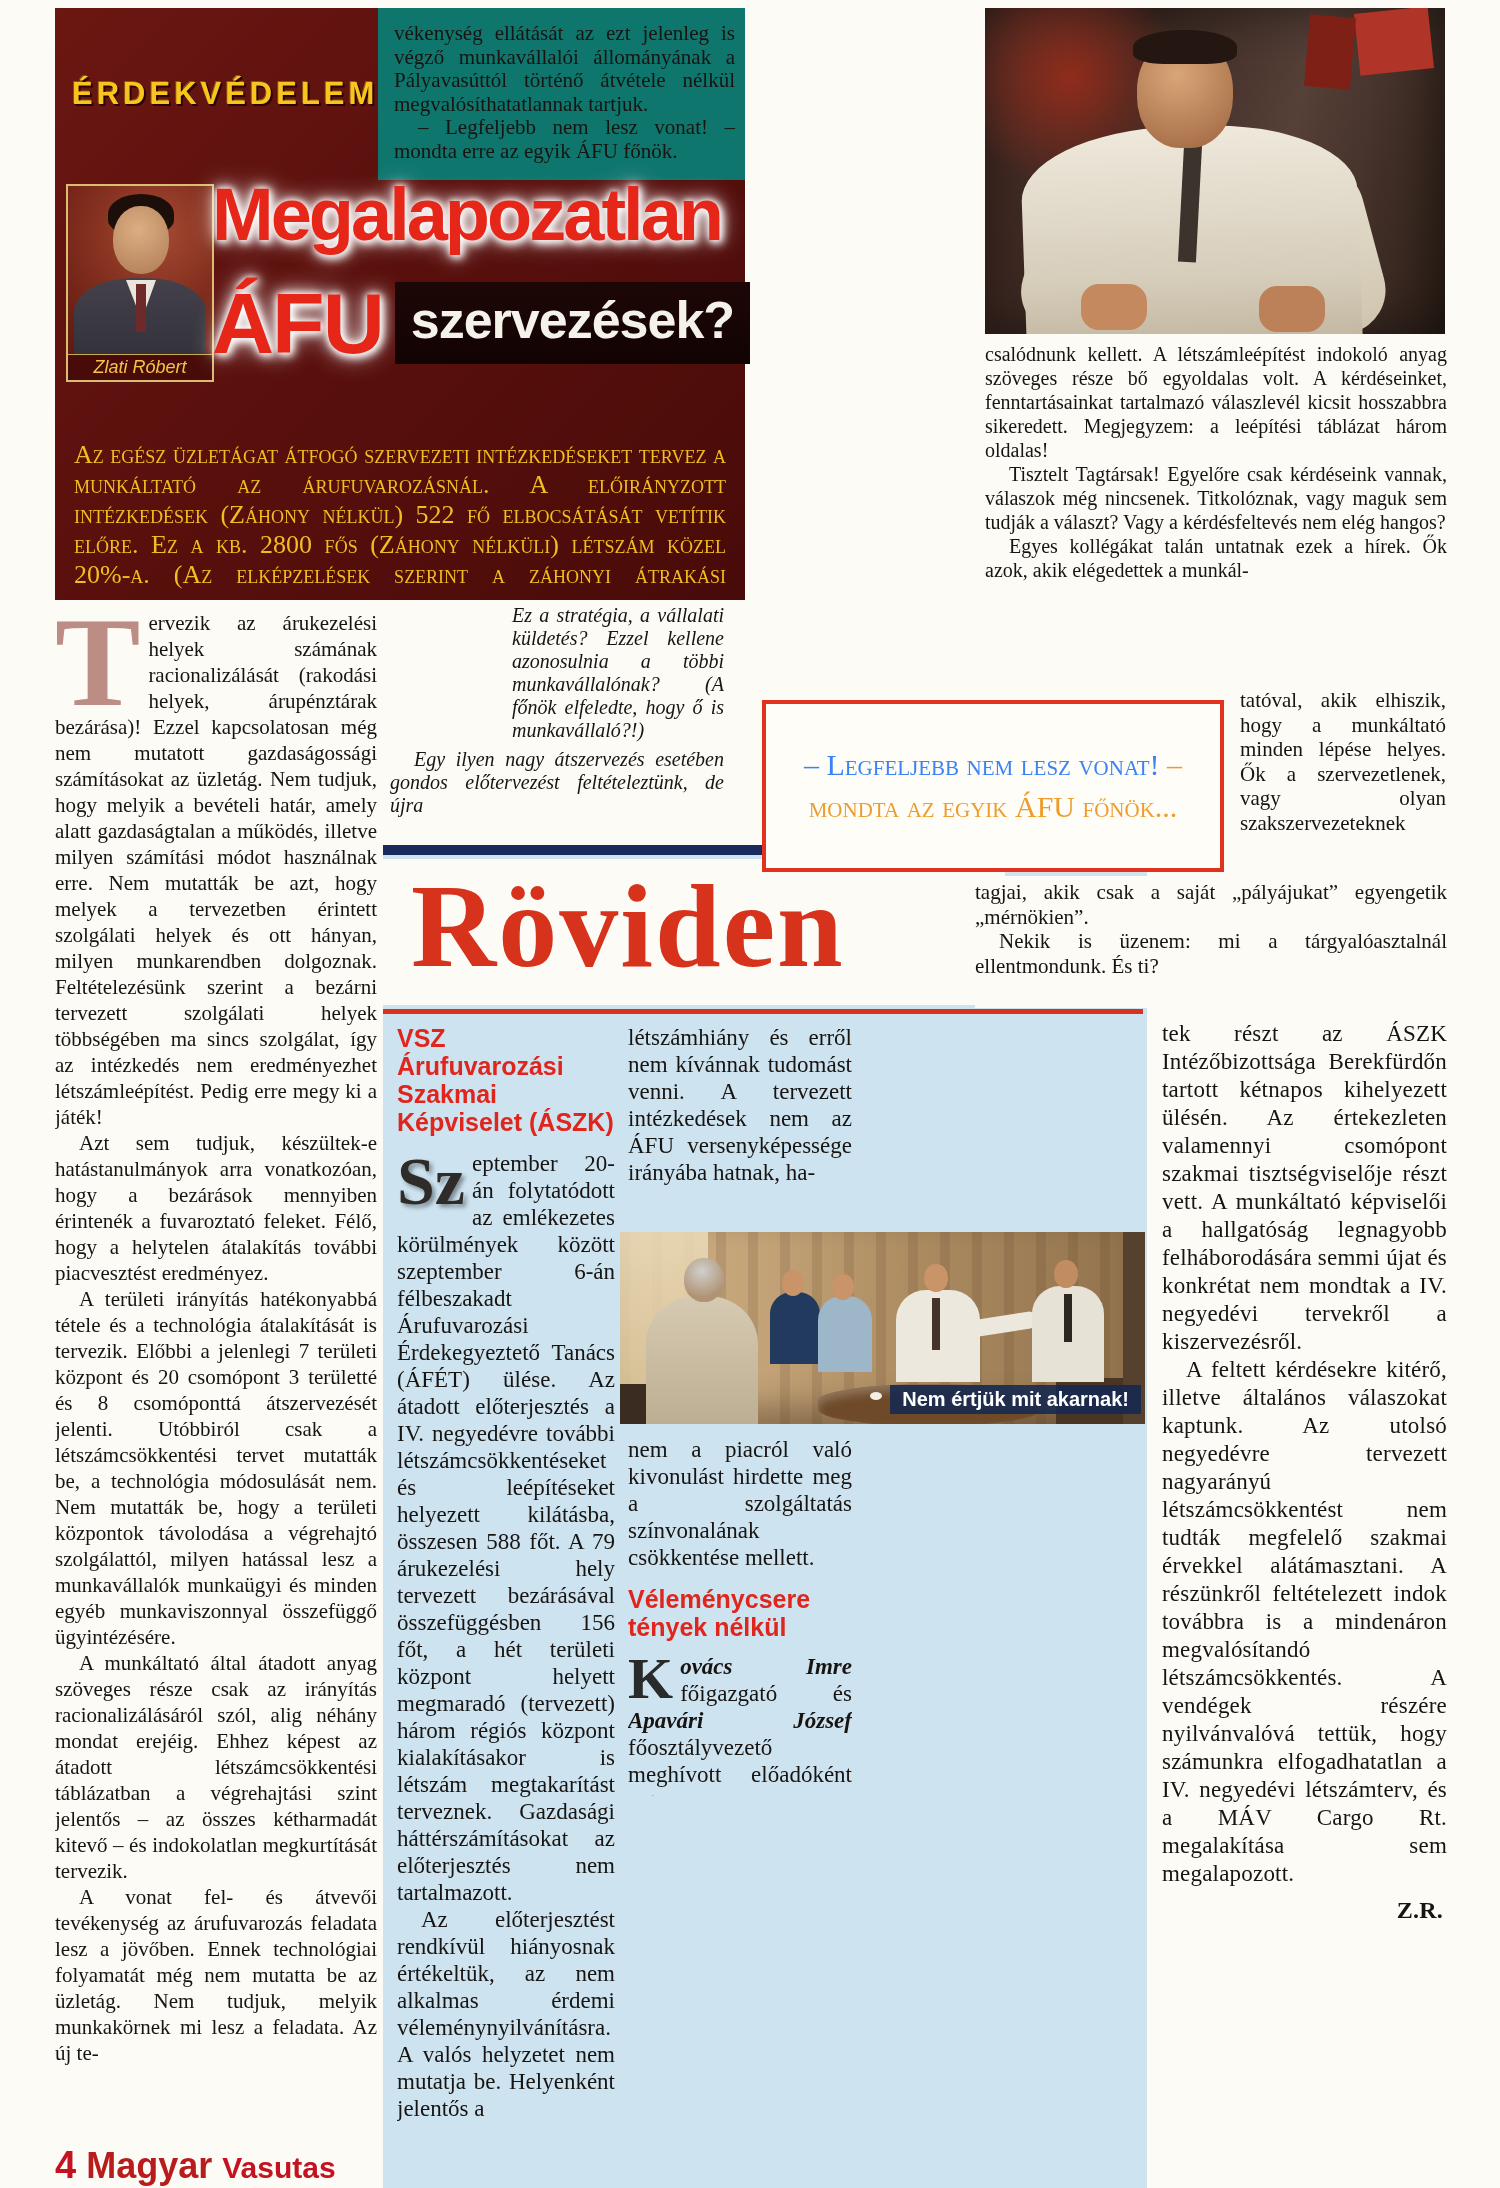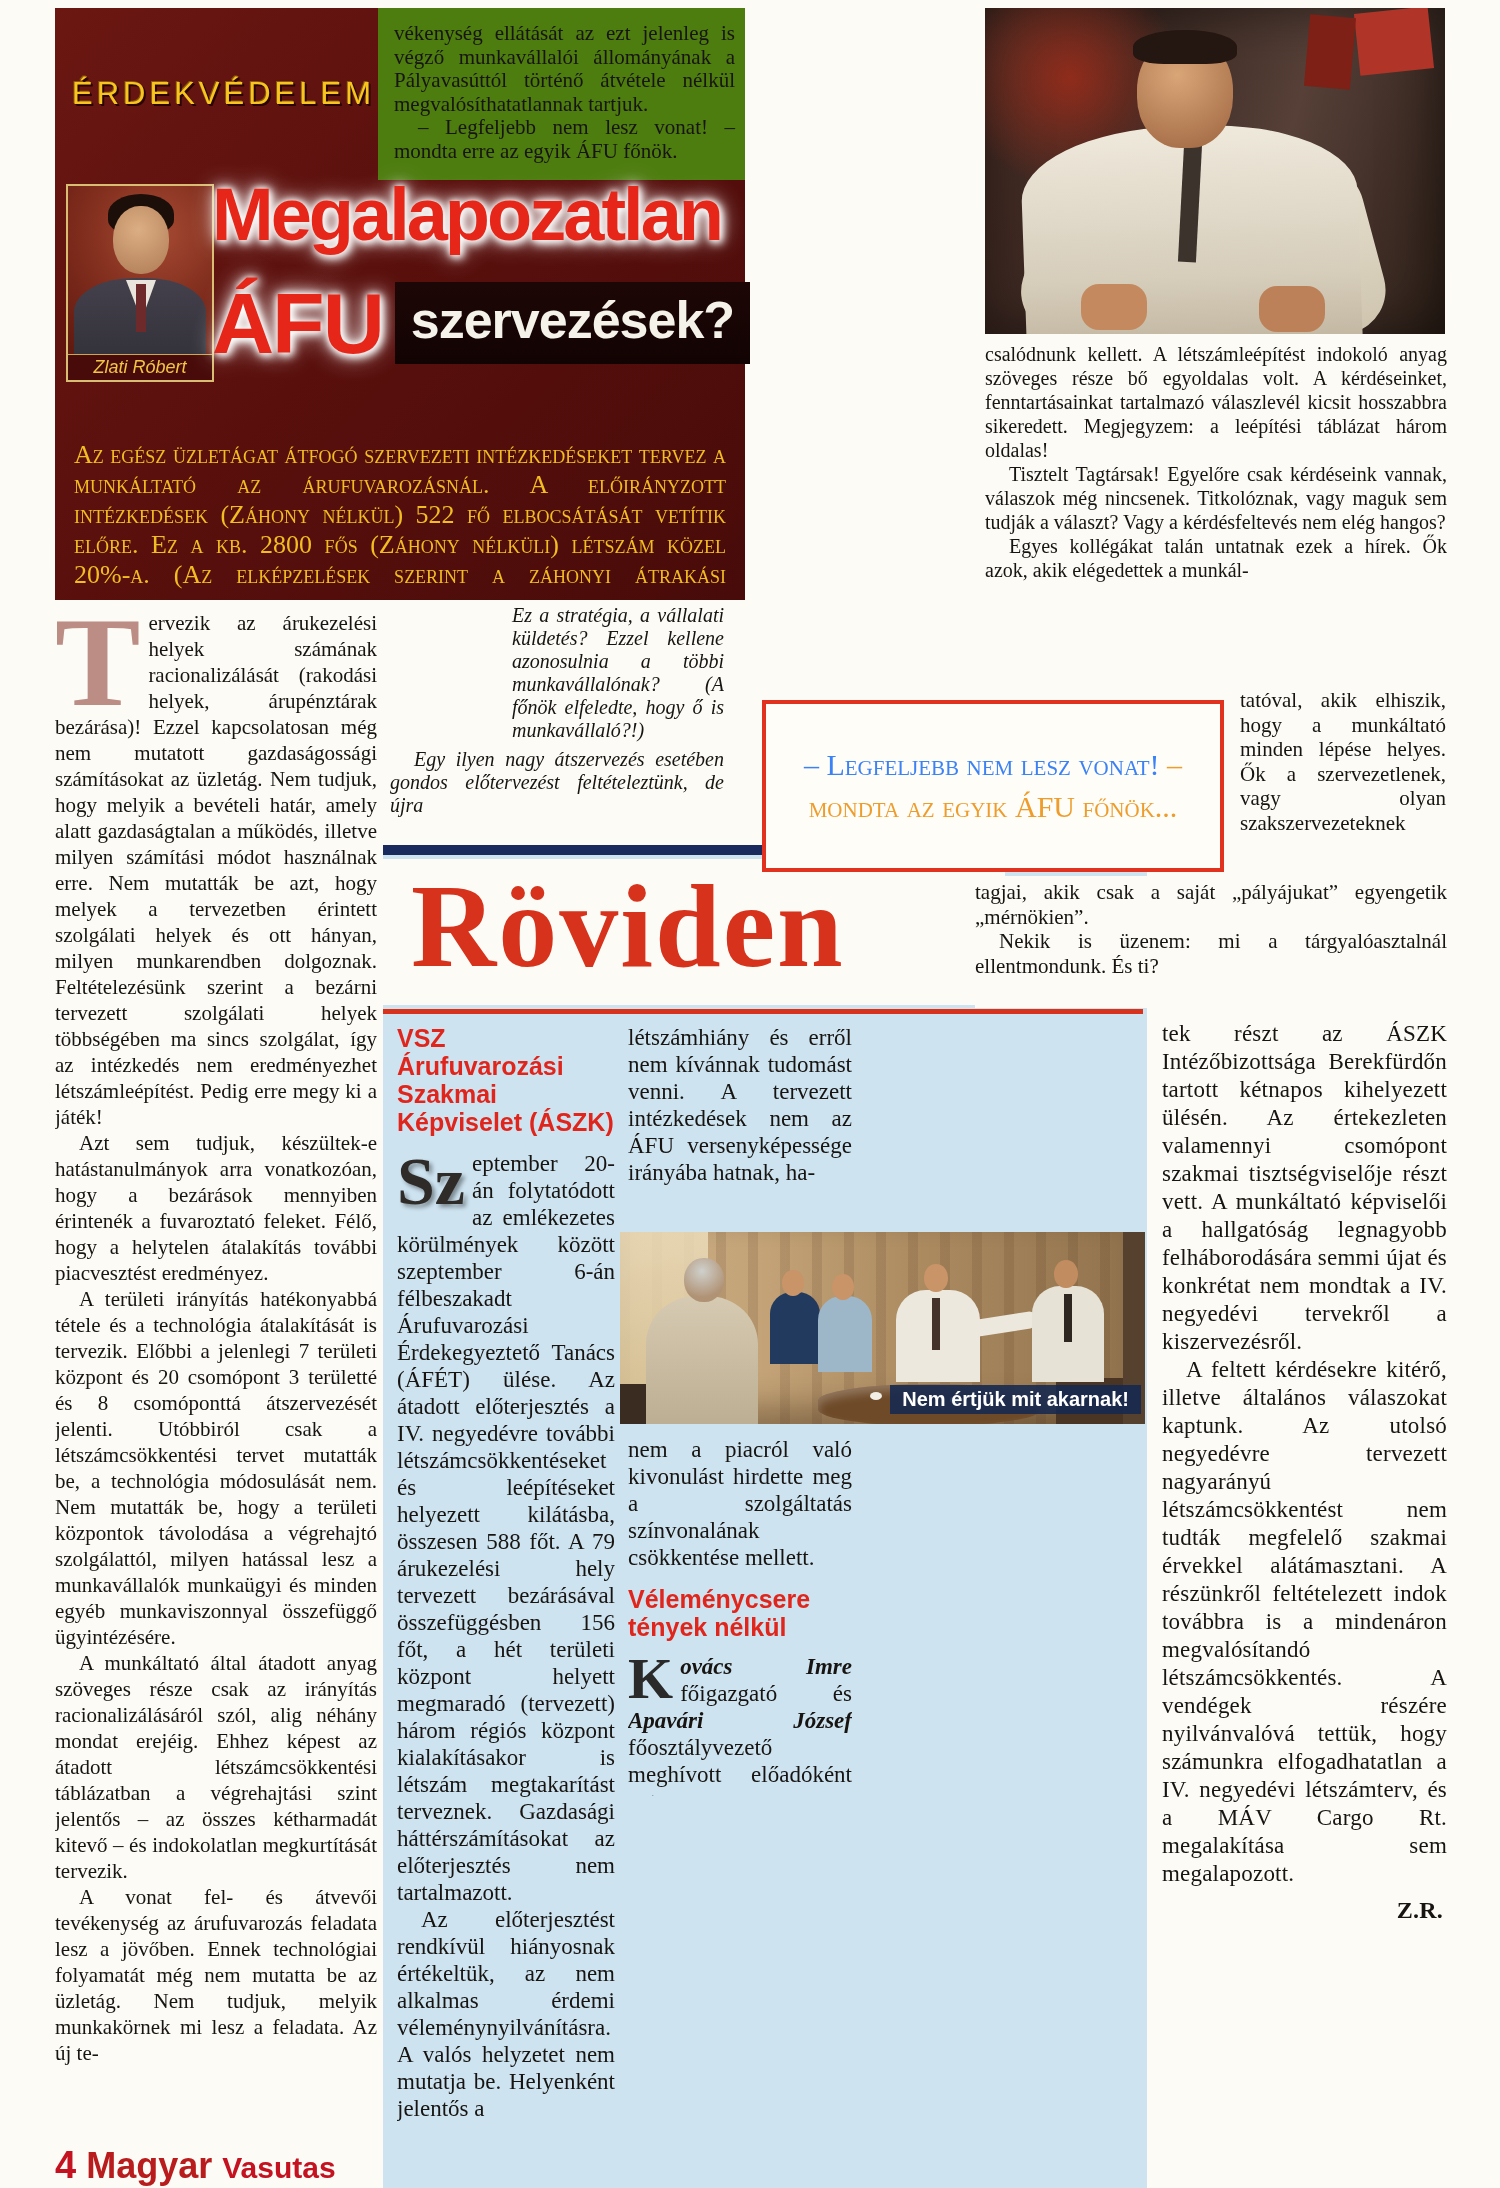--- a/index.html
+++ b/index.html
@@ -4,25 +4,25 @@
 <style>
   * { box-sizing: border-box; margin: 0; padding: 0; }
   body { background:#9a9a9a; font-family:"Liberation Serif", serif; }
   .page{ position:relative; width:1500px; height:2188px; background:#fcfbf6; overflow:hidden;
          margin:0 auto; color:#171411; }
 
   
   .maroon{ position:absolute; left:55px; top:8px; width:690px; height:592px;
            background:linear-gradient(135deg,#6b1712 0%,#5a100d 45%,#480b09 100%); }
   .masthead{ position:absolute; left:72px; top:76px; width:300px;
-             font-family:"Liberation Sans",sans-serif; font-weight:normal; font-size:31px;
+             font-family:"Liberation Sans",sans-serif; font-weight:bold; font-size:31px;
              letter-spacing:4px; color:#f7c51e;
              text-shadow:2px 2px 0 #2a0503, -1px -1px 0 #8a5a10, 1px 1px 0 #2a0503; }
   .cutout-top{ position:absolute; left:378px; top:8px; width:367px; height:172px;
-               background:#4d7c0f; padding:14px 10px 0 16px; overflow:hidden; }
+               background:#0f766e; padding:14px 10px 0 16px; overflow:hidden; }
   .cutout-top .bp{ font-size:21px; line-height:23.5px; }
 
   
   .portrait{ position:absolute; left:66px; top:184px; width:148px; height:198px;
              border:2px solid #d9bd72; background:#5f180f; overflow:hidden; }
   .po-bg{ position:absolute; inset:0 0 26px 0; background:radial-gradient(circle at 62% 28%, #a64a33 0%, #7c2a1b 55%, #5f180f 100%); }
   .po-hair{ position:absolute; left:40px; top:8px; width:66px; height:40px; border-radius:50% 50% 35% 35%; background:#1c0f0a; }
   .po-face{ position:absolute; left:45px; top:20px; width:56px; height:68px; border-radius:48%;
             background:radial-gradient(circle at 45% 35%, #dcae83 0%, #b5825c 85%); }
   .po-suit{ position:absolute; left:6px; top:92px; width:132px; height:80px;

